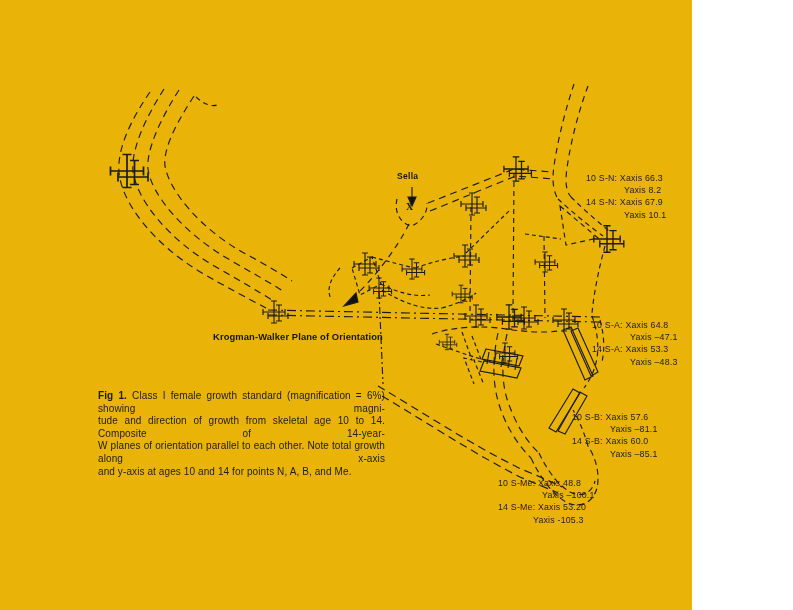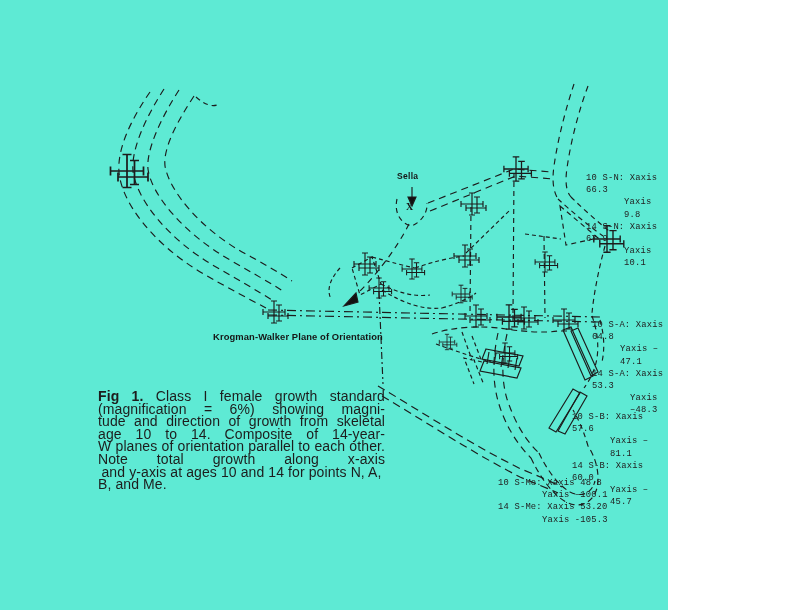--- a/index.html
+++ b/index.html
@@ -1,29 +1,29 @@
 <!DOCTYPE html>
 <html><head>
 <meta charset="utf-8">
 <style>
   html,body{margin:0;padding:0;background:#ffffff;}
-  #page{position:relative;width:668px;height:610px;background:#5eead4;overflow:hidden;
-        font-family:"Liberation Sans",sans-serif;color:#161616;}
+  #page{position:relative;width:668px;height:610px;background:#eab308;overflow:hidden;
+        font-family:"Liberation Sans",sans-serif;color:#161616;padding-left:24px;}
   #tracing{position:absolute;left:0;top:0;width:793px;height:610px;}
   #tracing path{stroke:#1c1c1c;fill:none;stroke-width:1.15;stroke-linecap:butt;}
   #tracing .lm{stroke:#141414;fill:none;stroke-width:1.05;}
   .abs{position:absolute;}
-  .meas{font-size:8.8px;line-height:12.2px;letter-spacing:.2px;color:#222;font-family:Liberation Mono, monospace;}
+  .meas{font-size:8.8px;line-height:12.2px;letter-spacing:.2px;color:#222;}
   .meas .ind{display:block;}
   .sella-label{font-size:8.5px;font-weight:bold;letter-spacing:.3px;}
   .sella-x{font-size:10px;font-weight:bold;font-family:"Liberation Serif",serif;}
   .kw{width:196px;text-align:center;}
   .kw-main{font-size:9.4px;font-weight:bold;letter-spacing:.1px;}
   .kw-sub{font-size:9px;font-family:"Liberation Serif",serif;margin-top:1px;}
-  .caption{width:287px;font-size:14px;line-height:12.6px;color:#1d1d1d;letter-spacing:.1px;}
+  .caption{width:287px;font-size:10px;line-height:12.6px;color:#1d1d1d;letter-spacing:.1px;}
   .caption .cline{text-align:justify;text-align-last:justify;white-space:normal;}
   .caption .cline:last-child{text-align:center;text-align-last:left;}
   .caption b{font-weight:bold;}
   .rot{transform:rotate(90deg);transform-origin:0 0;font-family:"Liberation Serif",serif;}
   .runhead{font-size:9px;font-style:italic;white-space:nowrap;}
   .runhead .folio{font-style:normal;font-weight:bold;margin-right:8px;}
   .journal{width:228px;font-size:7.3px;font-style:italic;line-height:9.5px;}
   .journal .jline2{text-align:right;}
 </style>
 </head>
@@ -120,44 +120,44 @@
 
   <div class="abs sella-label" style="left:397px;top:171px;">Sella</div>
   <div class="abs sella-x" style="left:406px;top:201px;">X</div>
 
   <div class="abs kw" style="left:200px;top:331px;text-align:center;">
     <div class="kw-main">Krogman-Walker Plane of Orientation</div>
   </div>
 
   <div class="abs meas" style="left:586px;top:172px;">
     <span class="ind">10 S-N: Xaxis 66.3</span>
-    <span class="ind" style="margin-left:38px;">Yaxis 9.8</span>
+    <span class="ind" style="margin-left:38px;">Yaxis 8.2</span>
     <span class="ind">14 S-N: Xaxis 67.9</span>
     <span class="ind" style="margin-left:38px;">Yaxis 10.1</span>
   </div>
 
   <div class="abs meas" style="left:592px;top:319px;">
     <span class="ind">10 S-A: Xaxis 64.8</span>
-    <span class="ind" style="margin-left:28px;">Yaxis –47.1</span>
+    <span class="ind" style="margin-left:38px;">Yaxis –47.1</span>
     <span class="ind">14 S-A: Xaxis 53.3</span>
     <span class="ind" style="margin-left:38px;">Yaxis –48.3</span>
   </div>
 
   <div class="abs meas" style="left:572px;top:411px;">
     <span class="ind">10 S-B: Xaxis 57.6</span>
     <span class="ind" style="margin-left:38px;">Yaxis –81.1</span>
     <span class="ind">14 S-B: Xaxis 60.0</span>
-    <span class="ind" style="margin-left:38px;">Yaxis –45.7</span>
+    <span class="ind" style="margin-left:38px;">Yaxis –85.1</span>
   </div>
 
   <div class="abs meas" style="left:498px;top:477px;">
     <span class="ind">10 S-Me: Xaxis 48.8</span>
     <span class="ind" style="margin-left:44px;">Yaxis –100.1</span>
     <span class="ind">14 S-Me: Xaxis 53.20</span>
-    <span class="ind" style="margin-left:44px;">Yaxis -105.3</span>
+    <span class="ind" style="margin-left:35px;">Yaxis -105.3</span>
   </div>
 
   <div class="abs caption" style="left:98px;top:390px;">
     <div class="cline"><b>Fig 1.</b><span> Class I female growth standard (magnification = 6%) showing magni-</span></div>
     <div class="cline">tude and direction of growth from skeletal age 10 to 14. Composite of 14-year-</div>
     <div class="cline">W planes of orientation parallel to each other. Note total growth along x-axis</div>
     <div class="cline">and y-axis at ages 10 and 14 for points N, A, B, and Me.</div>
   </div>
 
   <div class="abs rot runhead" style="left:727px;top:80px;width:200px;">

